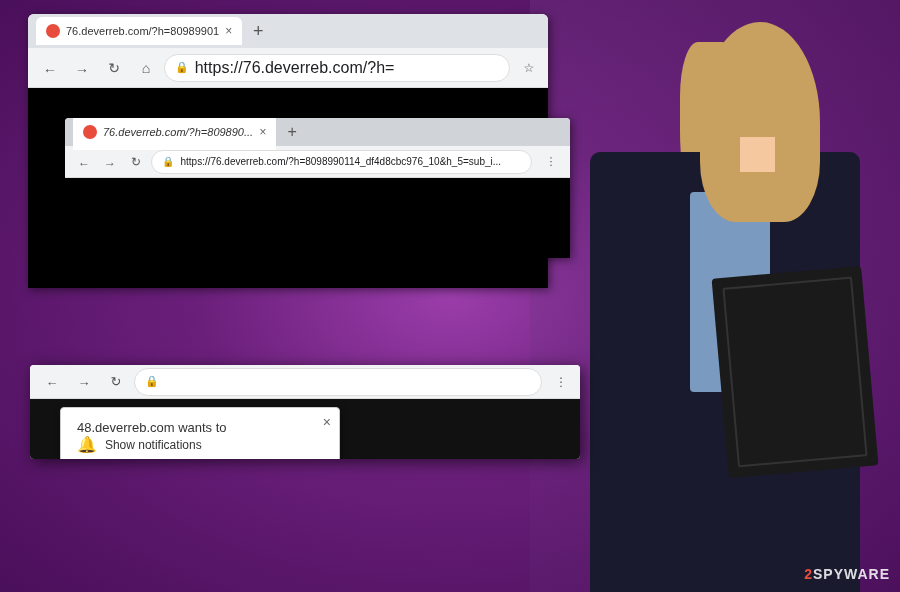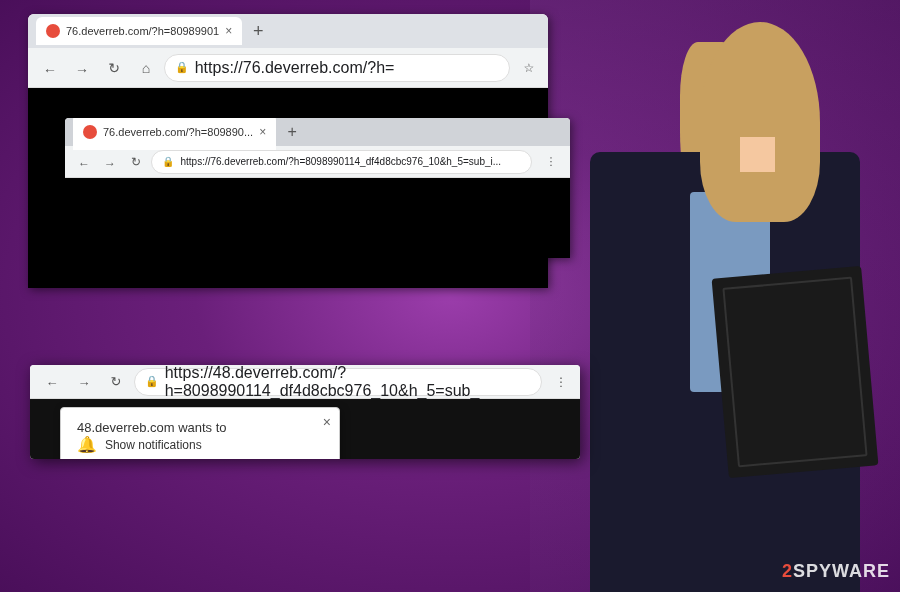--- a/index.html
+++ b/index.html
@@ -189,20 +189,21 @@
 
     .browser-window-2 .browser-tabs-bar {
       height: 28px;
       background: #d0d3d8;
     }
 
     .browser-window-2 .browser-tab {
       height: 36px;
       min-width: 160px;
       font-size: 10px;
+      font-style: italic;
     }
 
     .browser-window-2 .browser-toolbar {
       height: 32px;
     }
 
     .browser-window-2 .nav-btn {
       width: 22px;
       height: 22px;
       font-size: 12px;
@@ -280,21 +281,21 @@
       font-size: 12px;
       color: #333;
     }
 
     
     .watermark {
       position: absolute;
       bottom: 10px;
       right: 10px;
       color: rgba(255,255,255,0.85);
-      font-size: 18px;
+      font-size: 14px;
       font-weight: bold;
       letter-spacing: 1px;
       z-index: 100;
     }
 
     .watermark span.two {
       color: #e74c3c;
     }
 
     
@@ -503,21 +504,20 @@
 </div>
 
 <div class="browser-window-3">
 
   <div class="browser-toolbar">
     <button class="nav-btn">←</button>
     <button class="nav-btn">→</button>
     <button class="nav-btn">↻</button>
     <div class="address-bar">
       <span class="lock-icon">🔒</span>
-      <span class="address-text">https://48.deverreb.com/?h=8098990114_df4d8cbc976_10&amp;h_5=sub_</span>
     </div>
     <div class="toolbar-icons">
       <div class="toolbar-icon-btn">⋮</div>
     </div>
   </div>
 
   <div class="notification-dialog">
     <button class="dialog-close-btn">×</button>
     <div class="dialog-title">48.deverreb.com wants to</div>
     <div class="dialog-row">

